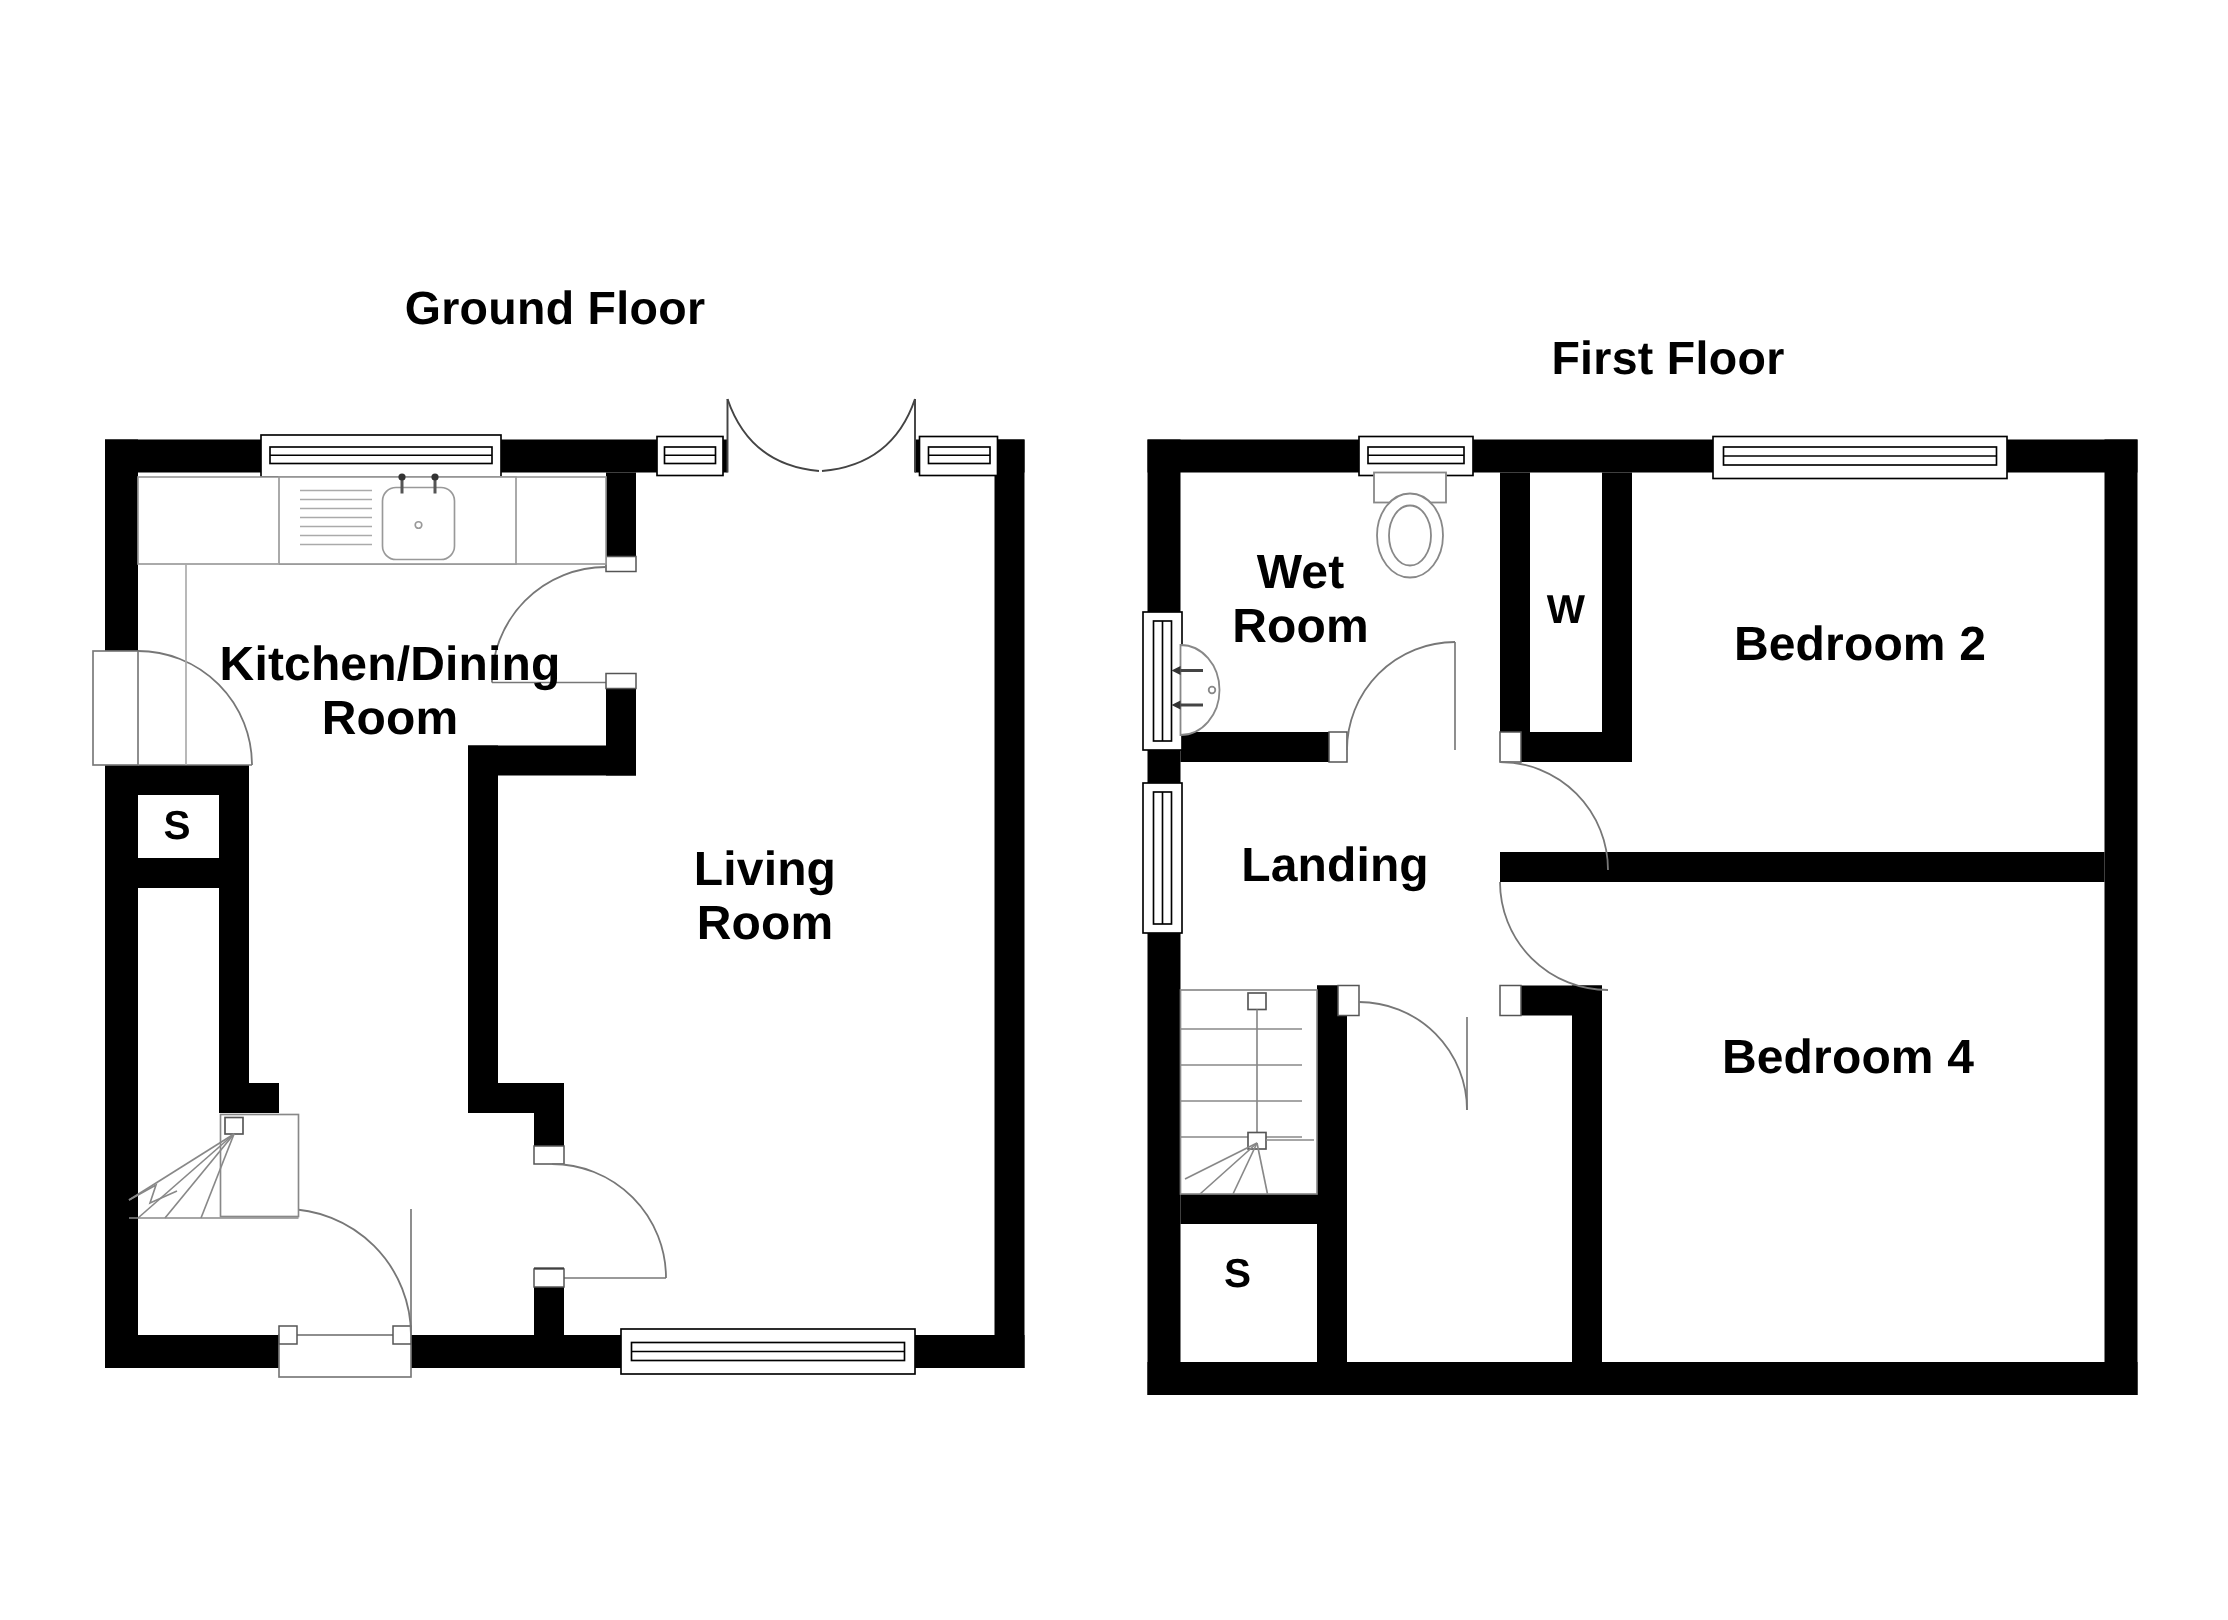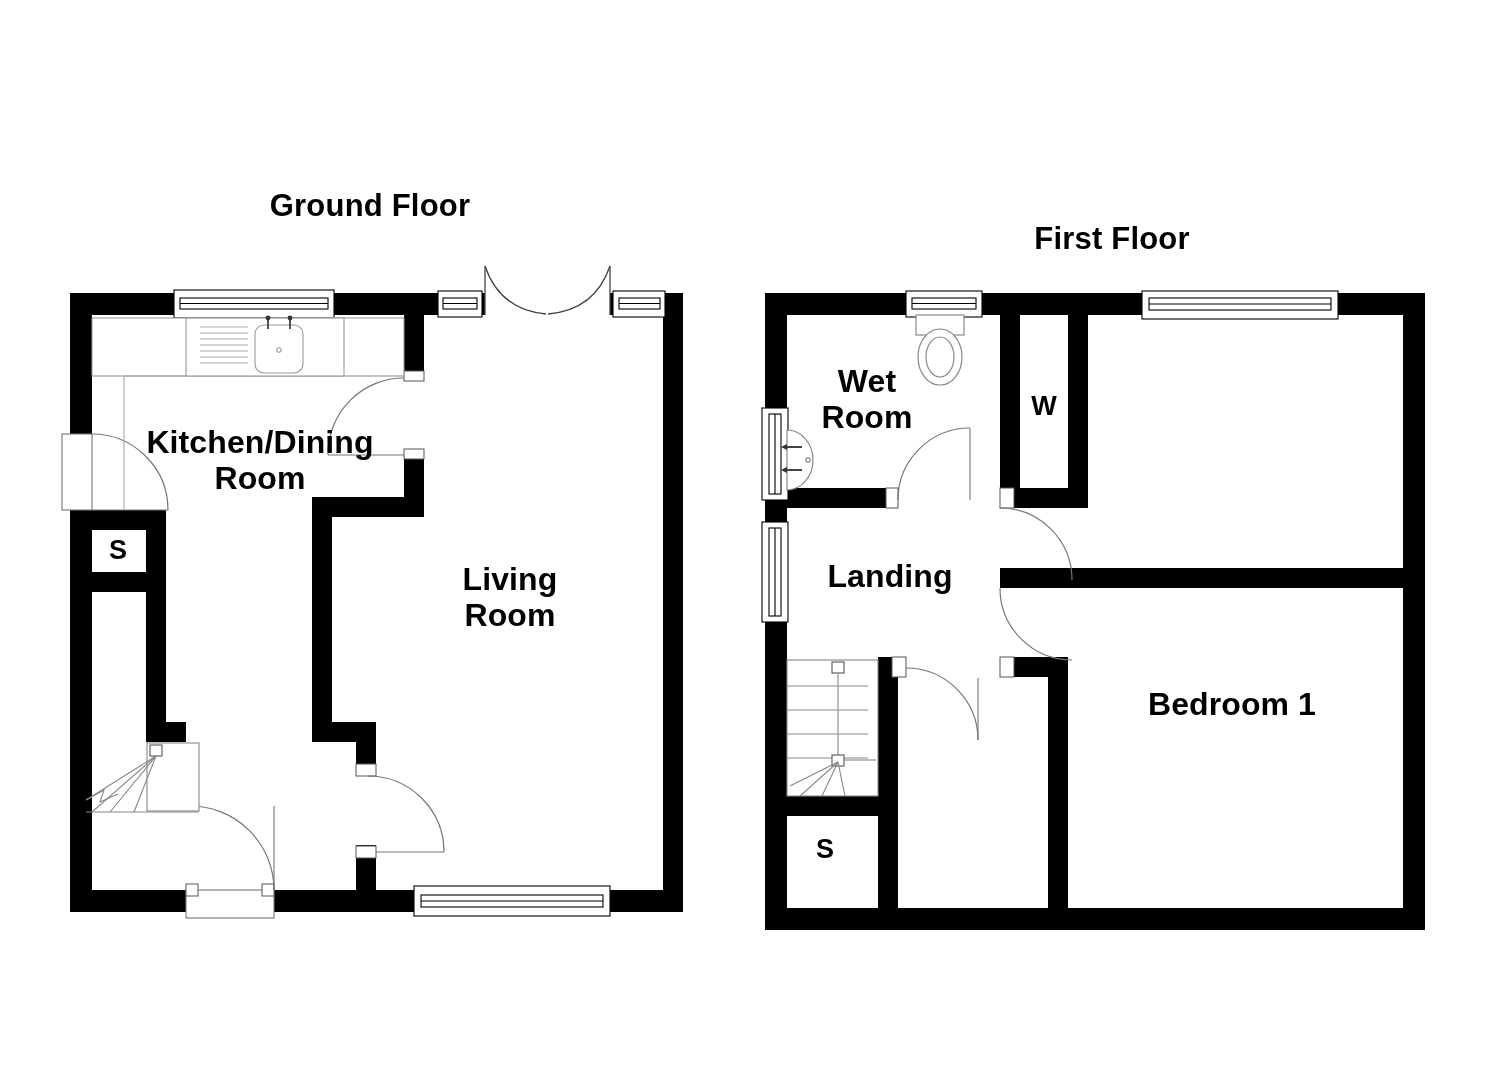--- a/index.html
+++ b/index.html
@@ -345,21 +345,22 @@
 Room</div>
 
 
   <div class="room-label rl-store" style="left:88px; top:535px; width:60px;">S</div>
 
   <div class="room-label rl-big" style="left:787px; top:364px; width:160px;">Wet
 Room</div>
 
   <div class="room-label rl-store" style="left:1014px; top:391px; width:60px;">W</div>
 
+  <div class="room-label rl-big" style="left:1130px; top:412px; width:220px;">Bedroom 2</div>
 
   <div class="room-label rl-big" style="left:800px; top:559px; width:180px;">Landing</div>
 
 
-  <div class="room-label rl-big" style="left:1122px; top:687px; width:220px;">Bedroom 1</div>
+  <div class="room-label rl-big" style="left:1122px; top:687px; width:220px;">Bedroom 4</div>
 
   <div class="room-label rl-store" style="left:795px; top:834px; width:60px;">S</div>
 
 </div>
 
 </body></html>

